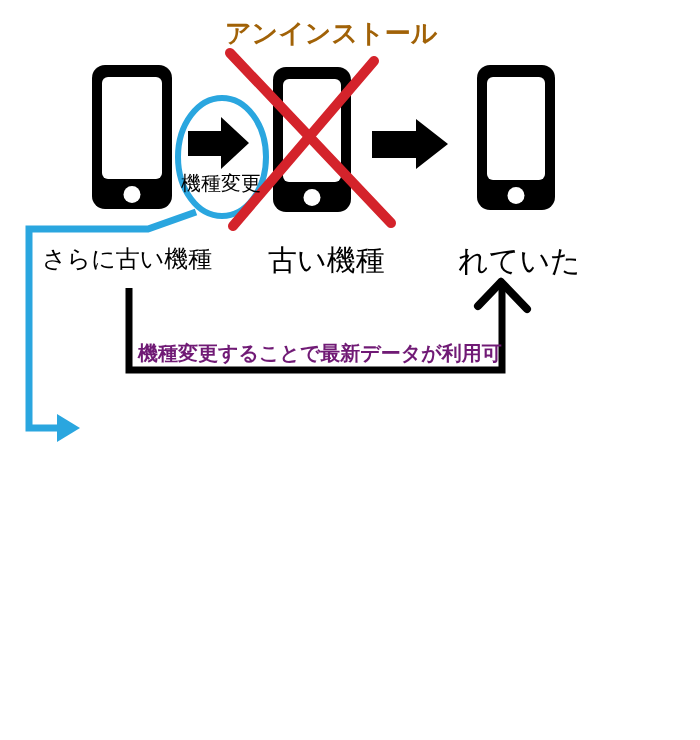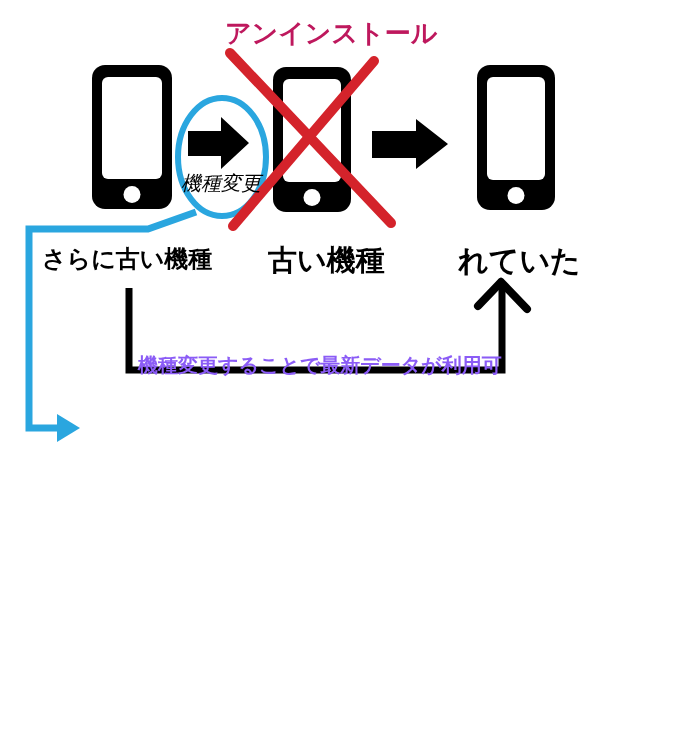--- a/index.html
+++ b/index.html
@@ -52,25 +52,24 @@
     left: 0; top: 0;
     width: 700px; height: 740px;
     pointer-events: none;
   }
 
   
   .circle-label {
     left: 181px; top: 170px;
     font-size: 20px; font-weight: 500;
     white-space: nowrap;
-    font-style: italic;
   }
 
   
-  .phone-label { font-weight: 700; white-space: nowrap; }
+  .phone-label { font-weight: 400; white-space: nowrap; }
   .plabel1 { left: 42px;  top: 243px; font-size: 24px; }
   .plabel2 { left: 268px; top: 241px; font-size: 29px; }
   .plabel3 { left: 458px; top: 241px; font-size: 30px; }
 
   
   .bracket-caption {
     left: 138px; top: 340px;
     font-size: 20px; font-weight: 600;
     white-space: nowrap;
   }
@@ -82,21 +81,21 @@
     line-height: 35px;
   }
   .notes .line { white-space: nowrap; height: 35px; }
   .para2 { margin-top: 43px; }
 </style>
 </head>
 <body>
 
 <div class="canvas">
 
-  <div class="abs title" style="color: #be185d;">アンインストール</div>
+  <div class="abs title" style="color: #a16207;">アンインストール</div>
 
   <div class="phone phone1">
     <div class="screen"></div>
     <div class="home"></div>
   </div>
   <div class="phone phone2">
     <div class="screen"></div>
     <div class="home"></div>
   </div>
   <div class="phone phone3">
@@ -123,20 +122,20 @@
     <polyline points="129,288 129,370 502,370 502,286" fill="none" stroke="#000000" stroke-width="7"></polyline>
     <path d="M501,282 L478,306 M501,282 L527,309" fill="none" stroke="#000000" stroke-width="8" stroke-linecap="round"></path>
   </svg>
 
   <div class="abs circle-label">機種変更</div>
 
   <div class="abs phone-label plabel1">さらに古い機種</div>
   <div class="abs phone-label plabel2">古い機種</div>
   <div class="abs phone-label plabel3">れていた</div>
 
-  <div class="abs bracket-caption" style="color: #8b5cf6; margin-top: 12px;">機種変更することで最新データが利用可</div>
+  <div class="abs bracket-caption" style="color: #701a75;">機種変更することで最新データが利用可</div>
 
   <div class="abs notes">
     <div class="para2">
     </div>
   </div>
 
 </div>
 
 </body></html>

